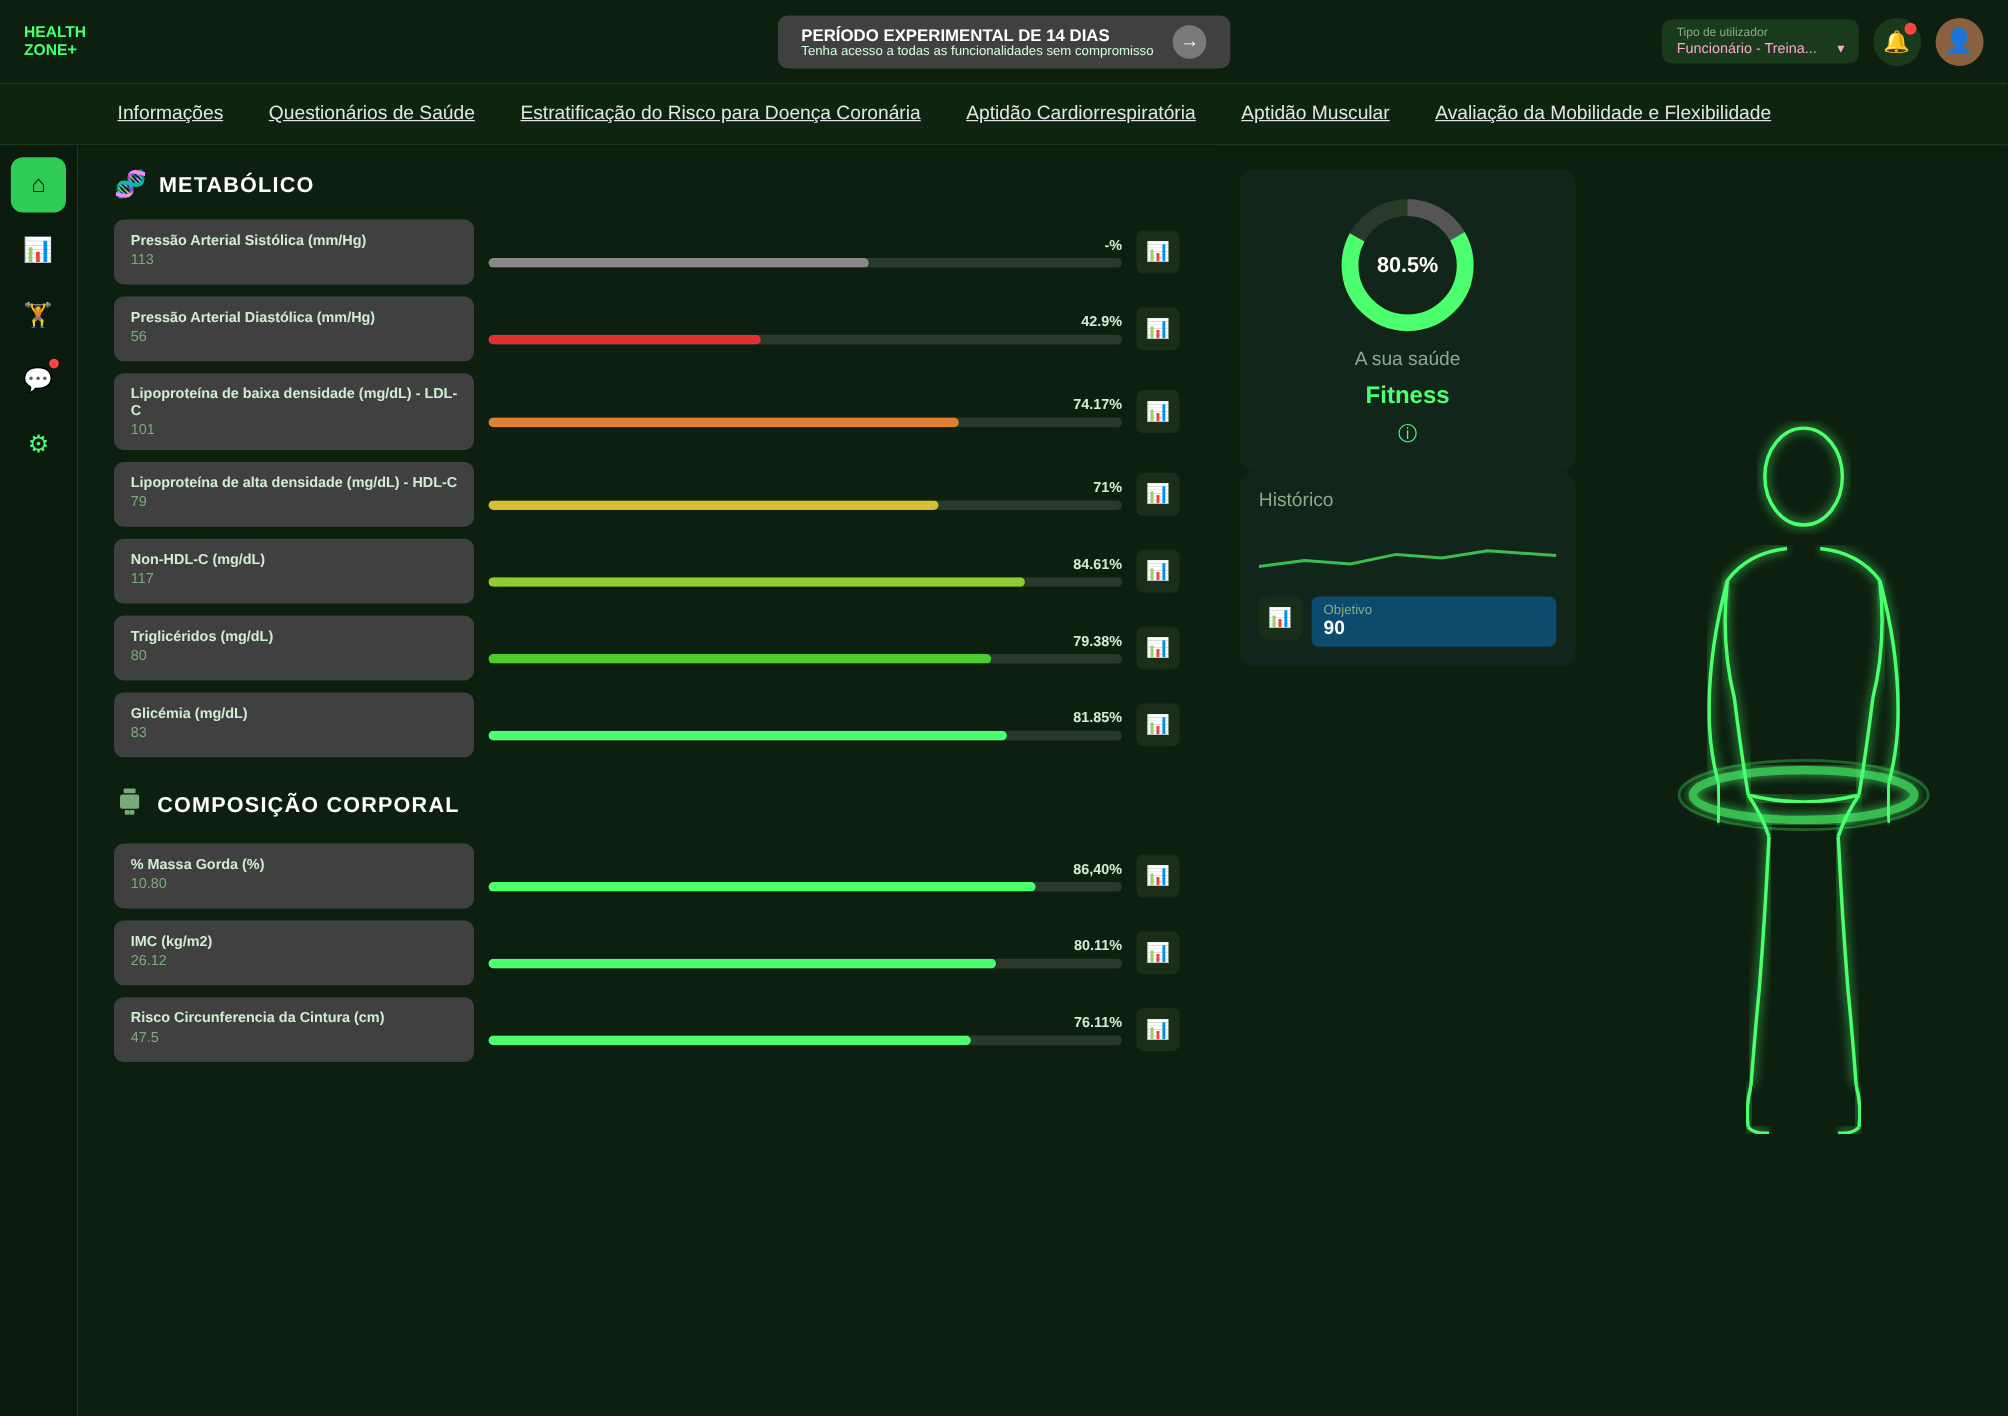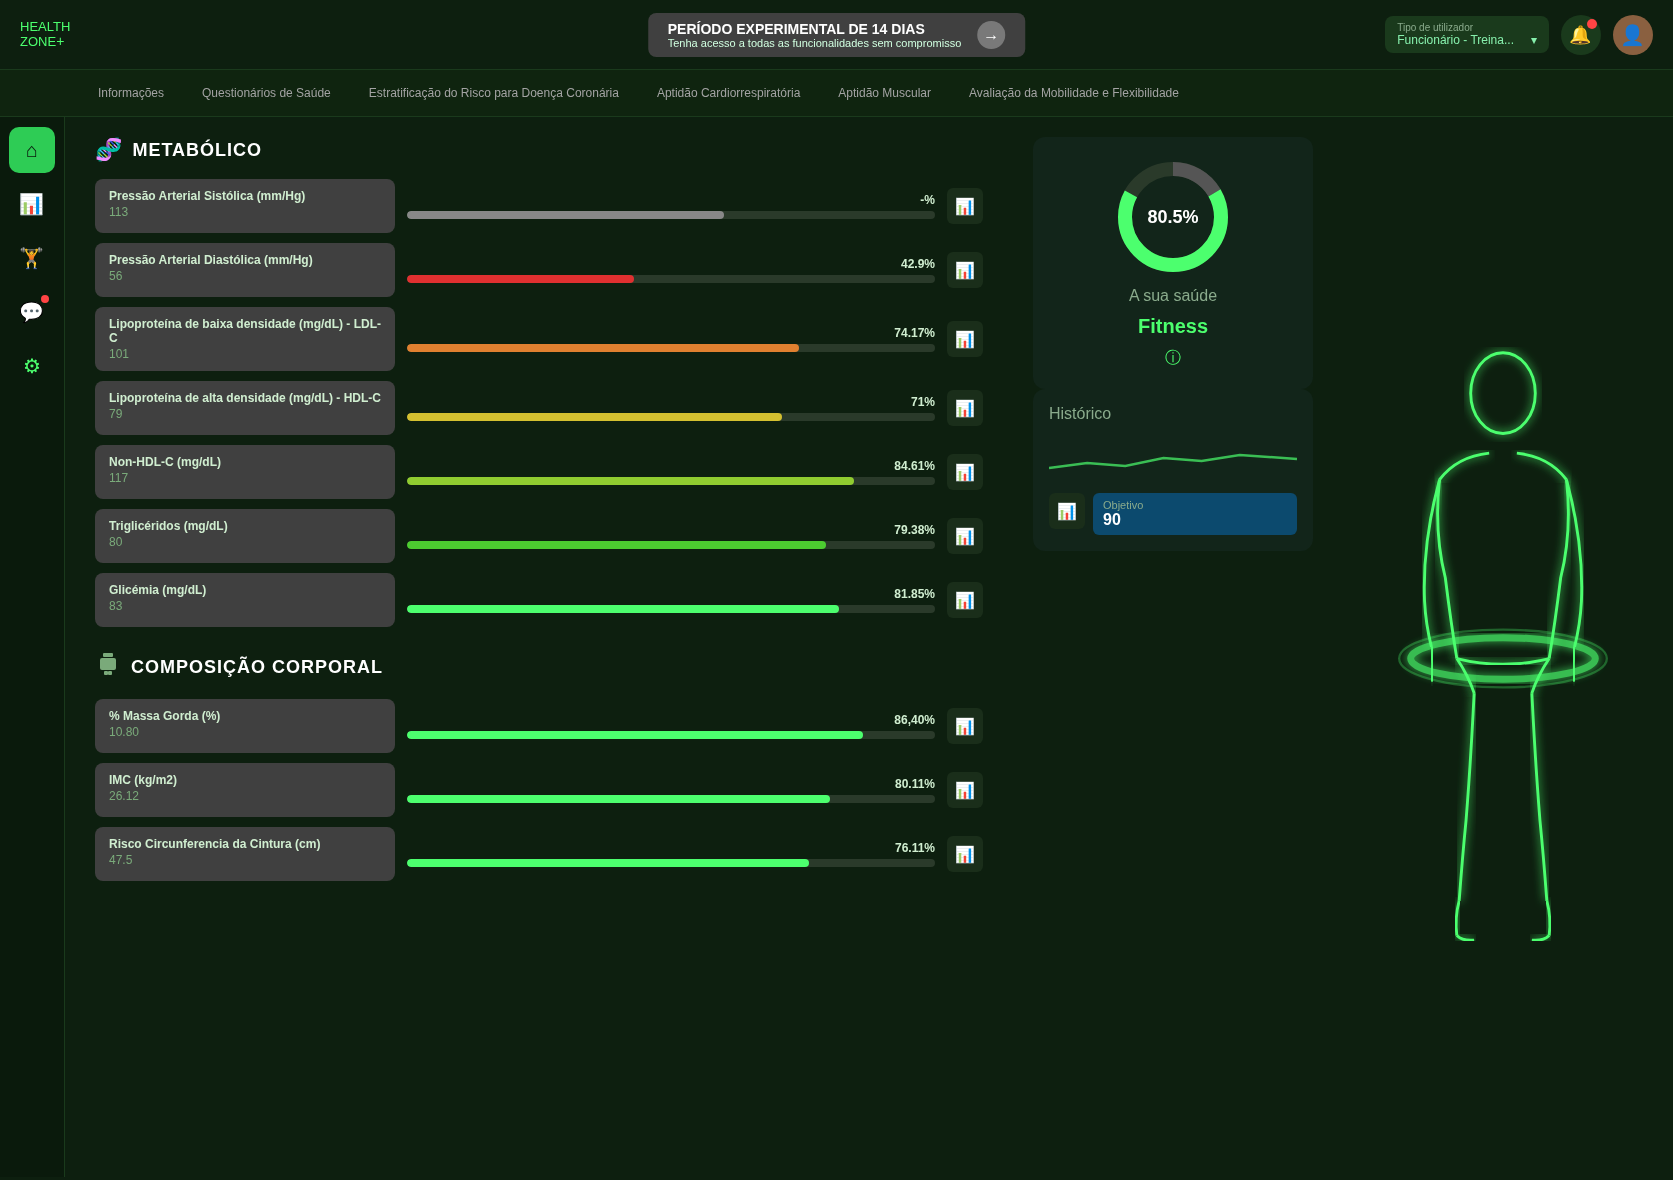--- a/index.html
+++ b/index.html
@@ -23,21 +23,21 @@
       position: relative;
     }
     .logo-area {
       display: flex;
       align-items: center;
       gap: 6px;
       width: 80px;
     }
     .logo-text {
       font-size: 13px;
-      font-weight: 400;
+      font-weight: 700;
       color: #4cff6e;
       line-height: 1.1;
     }
     .promo-banner {
       position: absolute;
       left: 50%;
       transform: translateX(-50%);
       background: #404040;
       border-radius: 8px;
       padding: 8px 20px;
@@ -77,21 +77,21 @@
       border-radius: 8px;
       padding: 6px 12px;
       min-width: 160px;
     }
     .user-type-label {
       font-size: 10px;
       color: #8aab8c;
     }
     .user-type-value {
       font-size: 12px;
-      color: #86efac;
+      color: #f9a8d4;
       display: flex;
       align-items: center;
       gap: 17px;
     }
     .bell-btn {
       position: relative;
       background: #1a3a1c;
       border: none;
       border-radius: 50%;
       width: 40px;
@@ -128,24 +128,25 @@
     .nav-tabs {
       background: #0f240f;
       display: flex;
       gap: 2px;
       padding: 8px 80px;
       border-bottom: 1px solid #1a3a1c;
     }
     .nav-tab {
       padding: 8px 18px;
       border-radius: 6px;
-      font-size: 12px;
-      color: #a3a3a3;
+      font-size: 16px;
+      color: #e5e5e5;
       cursor: pointer;
       white-space: nowrap;
+      text-decoration: underline;
     }
 
     
     .main-layout {
       display: flex;
       height: calc(1180px - 70px - 50px);
     }
 
     
     .sidebar {

